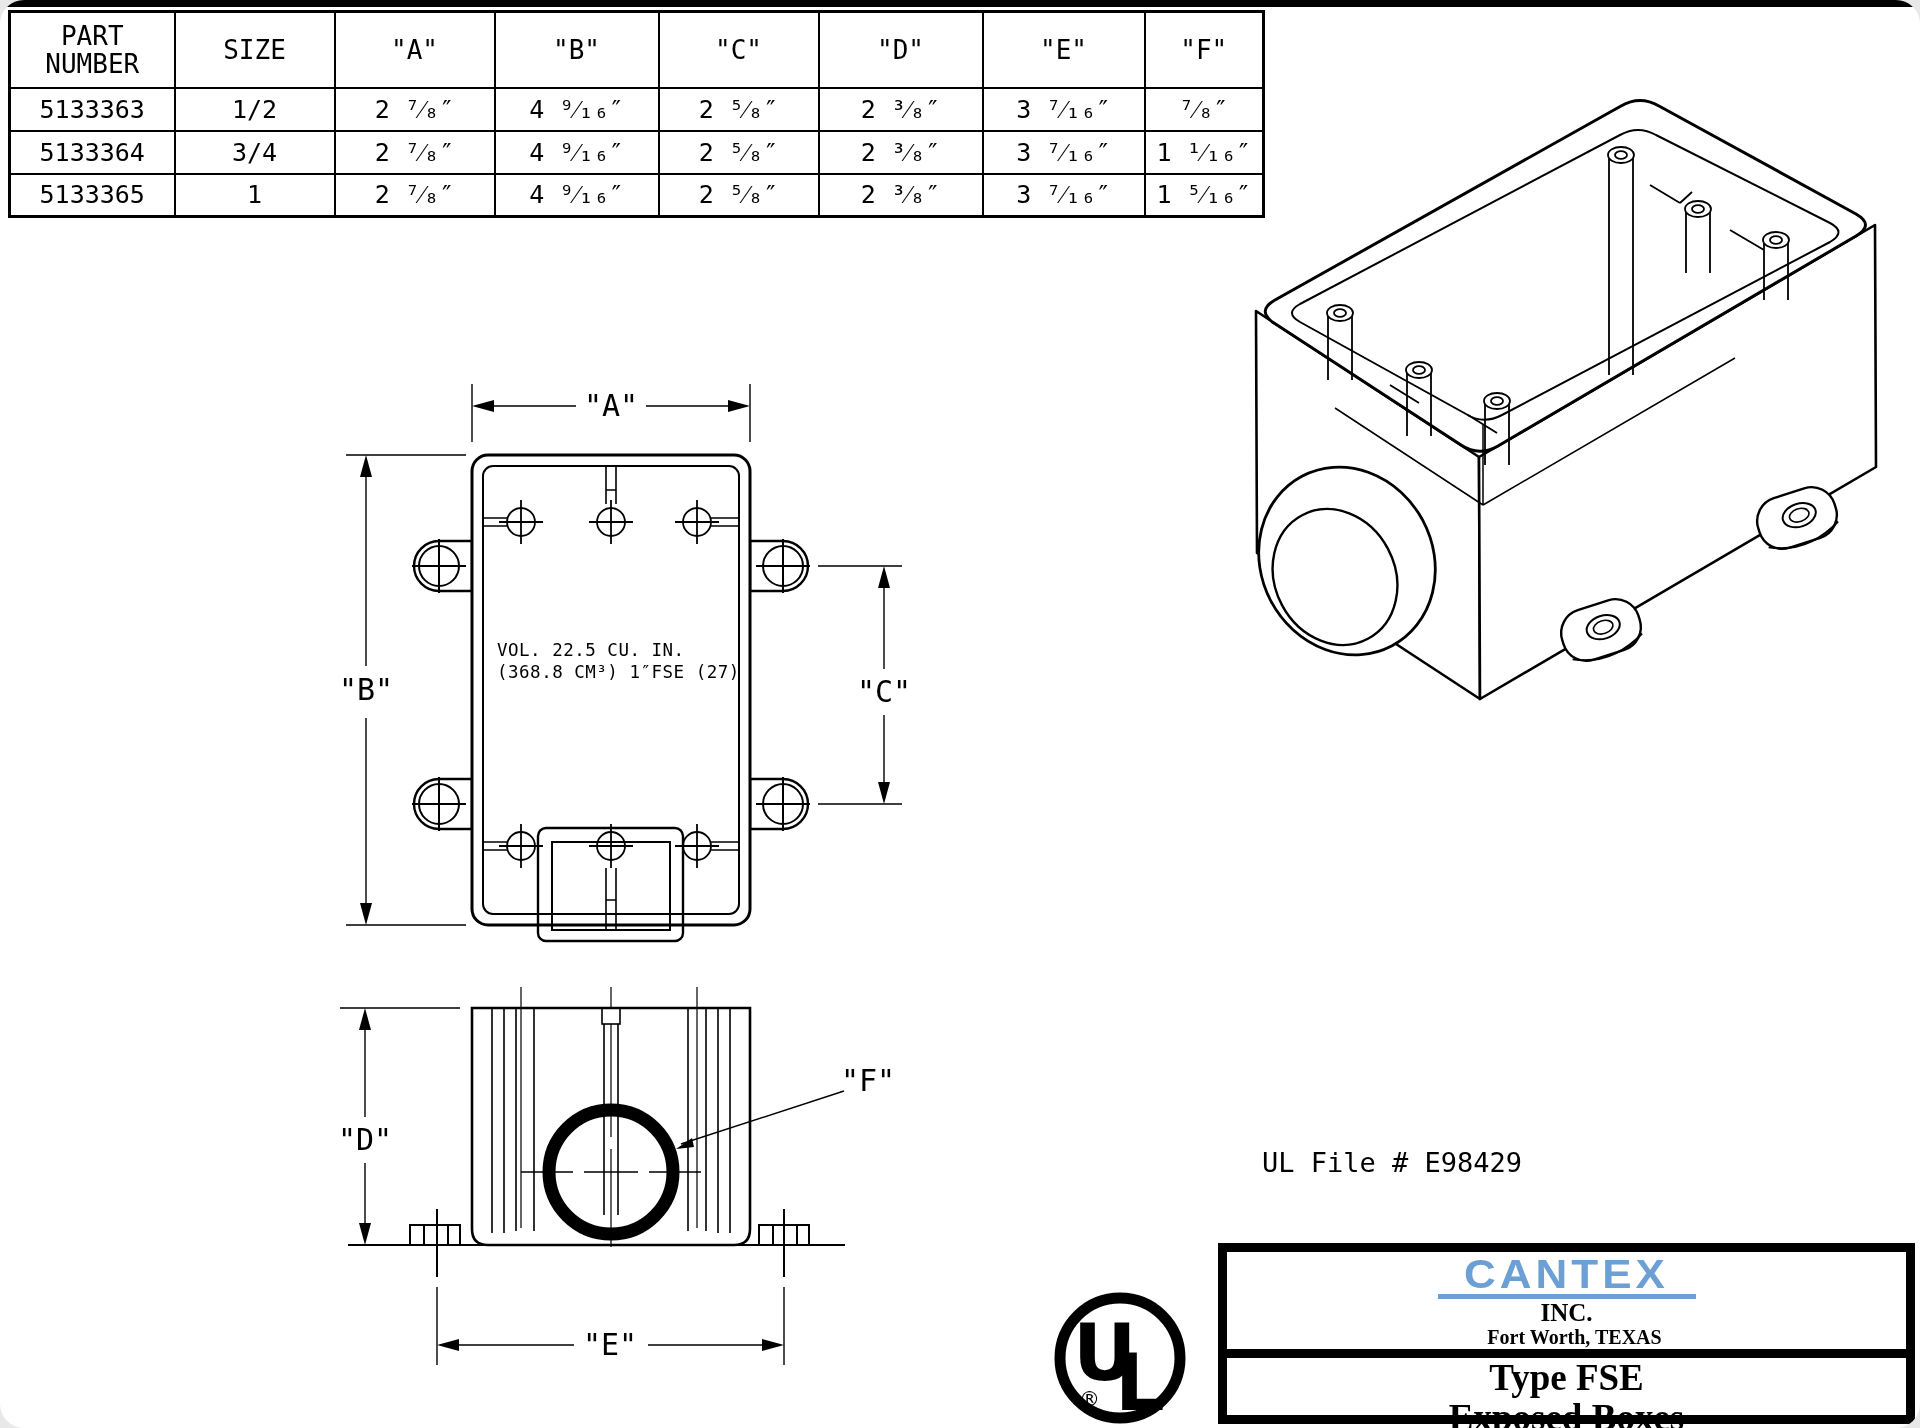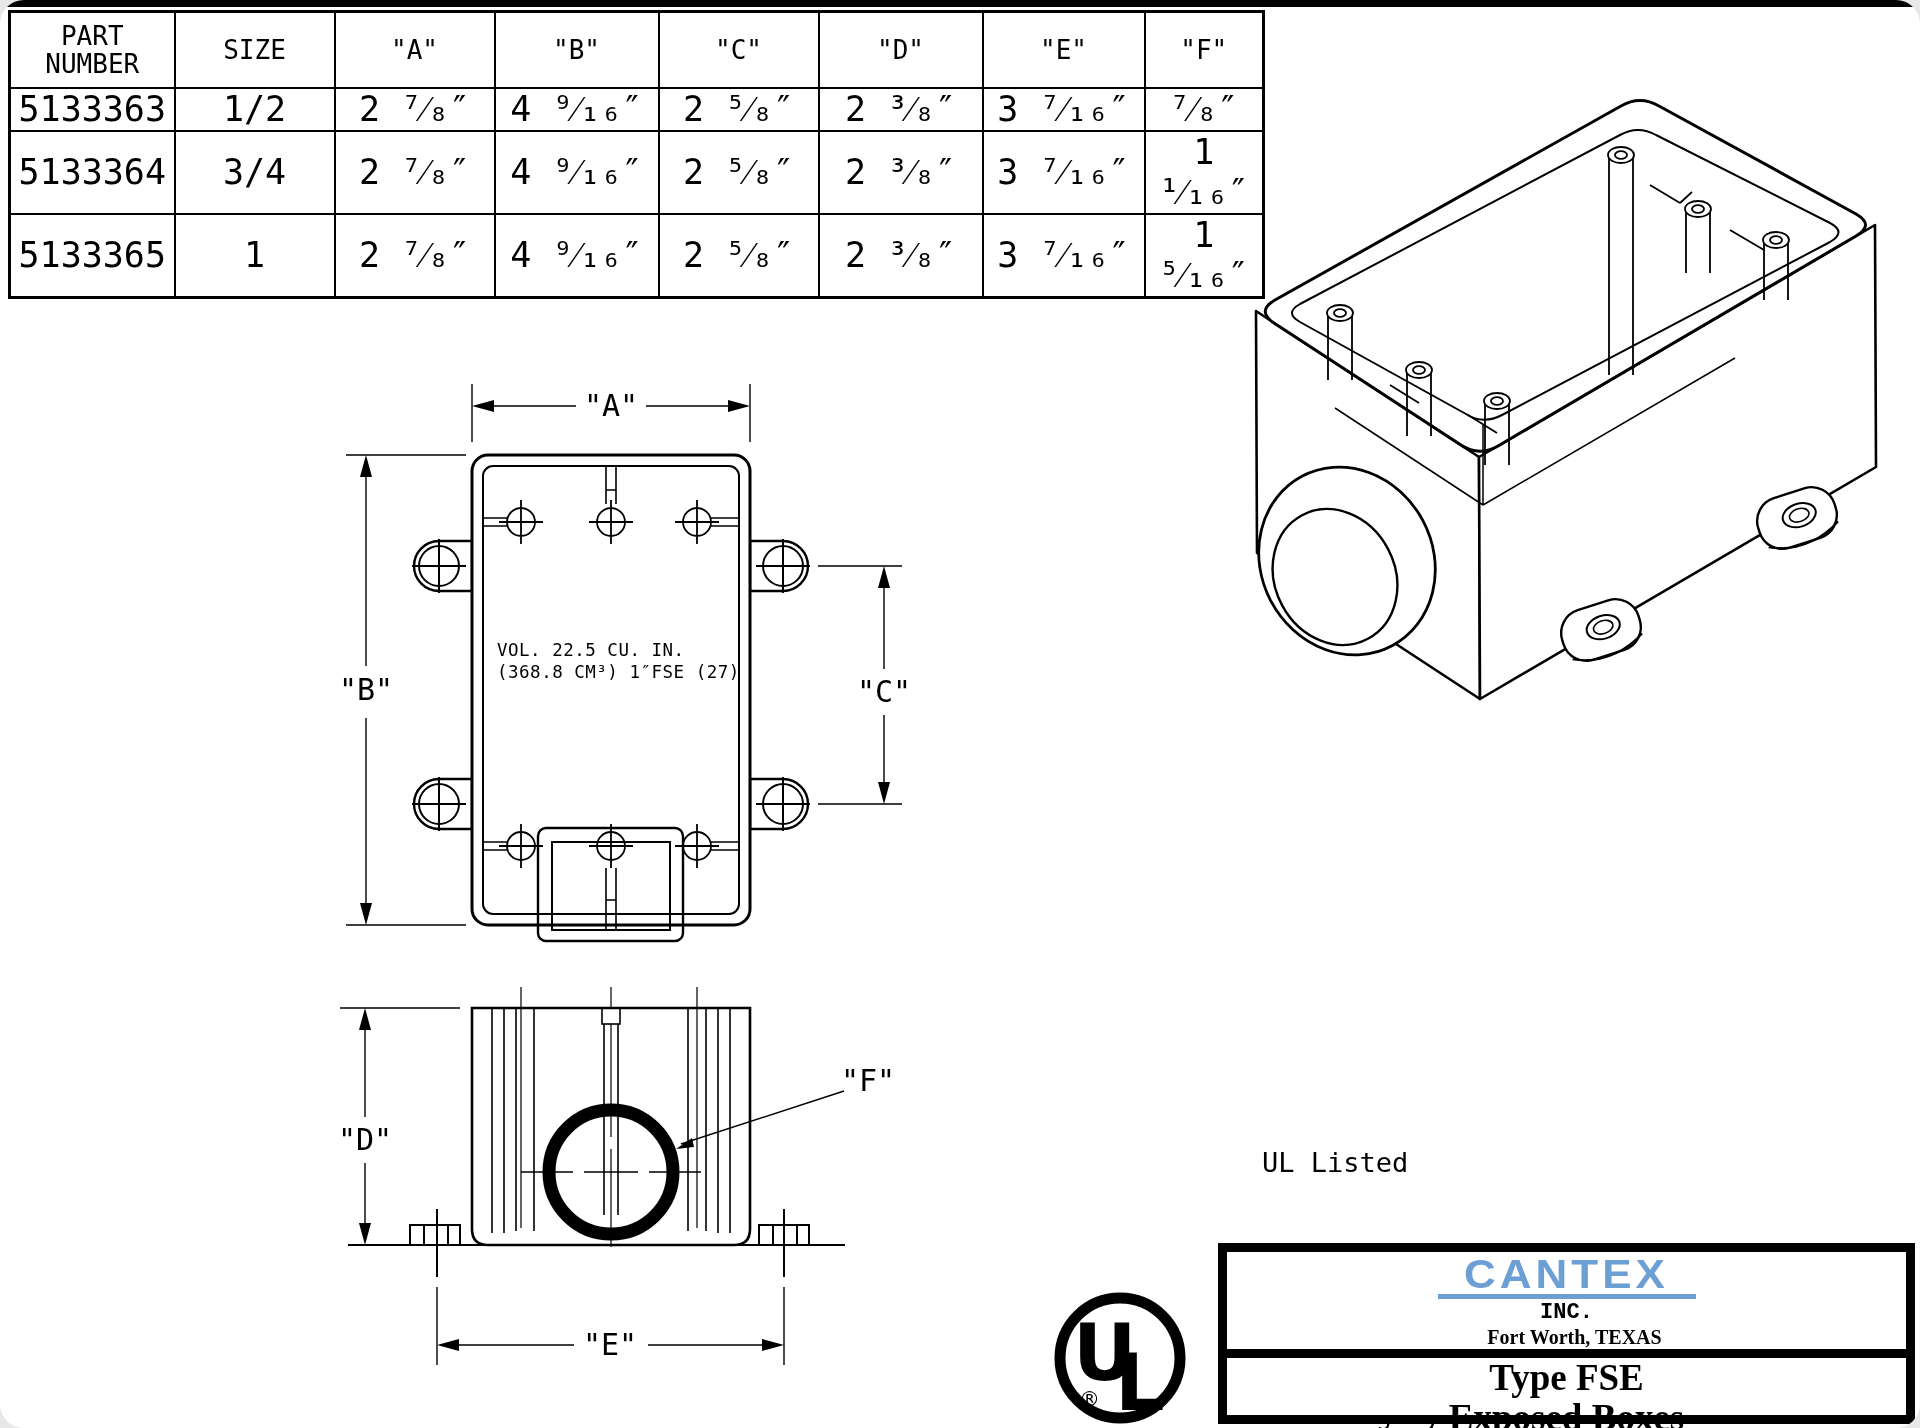--- a/index.html
+++ b/index.html
@@ -10,21 +10,21 @@
   .topbar { position:absolute; left:0; top:0; width:1920px; height:7px; background:#000; }
 
   
   table.spec {
     position:absolute; left:8px; top:10px; width:1254px;
     border-collapse:collapse; table-layout:fixed;
     border:3px solid #000; font-family:"DejaVu Sans Mono", monospace;
   }
   table.spec th, table.spec td {
     border:2px solid #000; text-align:center; vertical-align:middle;
-    font-weight:normal; font-size:35px; padding:0;
+    font-weight:normal; font-size:25px; padding:0;
   }
   table.spec tr.hdr { height:76px; }
   table.spec tr.row { height:43px; }
   table.spec th { font-size:26px; line-height:28px; }
 
   
   .dim-label { font-family:"DejaVu Sans Mono", monospace; font-size:30px; fill:#000; }
   .vol-text  { font-family:"DejaVu Sans Mono", monospace; font-size:17.5px; fill:#000; letter-spacing:0.5px; }
   svg { position:absolute; }
   .front-view { left:340px; top:378px; }
@@ -47,21 +47,21 @@
   .tb-top {
     flex:1 1 auto; border-bottom:9px solid #000;
     display:flex; flex-direction:column; align-items:center; justify-content:flex-start;
     padding-top:2px;
   }
   .cantex {
     font-family:"Liberation Sans", sans-serif; font-weight:bold; font-size:44px;
     letter-spacing:4px; line-height:40px; transform:scaleY(0.92);
   }
   .cantex-rule { width:258px; height:5px; margin:0 auto 2px auto; }
-  .inc { font-family:Liberation Mono, monospace; font-weight:bold; font-size:22px; line-height:24px; }
+  .inc { font-family:Liberation Serif, serif; font-weight:bold; font-size:25px; line-height:24px; }
   .city { font-family:"Liberation Serif", serif; font-weight:bold; font-size:20px; line-height:24px;margin-left:16px; }
   .tb-bottom {
     height:86px; display:flex; flex-direction:column; align-items:center; justify-content:center;
   }
   .ptype { font-family:Liberation Serif, serif; font-weight:bold; font-size:37px; line-height:40px; }
 </style>
 </head>
 <body>
 
 <div class="sheet">
@@ -266,21 +266,20 @@
       <g transform="rotate(-18 361 545)">
         <rect x="321" y="519" width="80" height="52" rx="24" fill="#fff" stroke-width="2.4"></rect>
         <path d="M325,564 Q361,582 399,561" stroke-width="2"></path>
         <ellipse cx="364" cy="543" rx="17" ry="11.5" stroke-width="2"></ellipse>
         <ellipse cx="364" cy="543" rx="10" ry="6.5" stroke-width="1.6"></ellipse>
       </g>
     </g>
   </svg>
 
   <div class="ul-info">
-    <div>UL Listed</div>
     <div>UL File # E98429</div>
     <div>UL Category Code QCXJ</div>
     
     
   </div>
 
   <svg class="ul-logo-svg" width="150" height="150" viewBox="0 0 150 150">
     <circle cx="75" cy="70" r="60" fill="none" stroke="#000" stroke-width="11"></circle>
     <text x="28" y="92" font-family="DejaVu Sans, sans-serif" font-size="78" font-weight="bold" fill="#000">U</text>
     <text x="70" y="122" font-family="DejaVu Sans, sans-serif" font-size="78" font-weight="bold" fill="#000">L</text>

